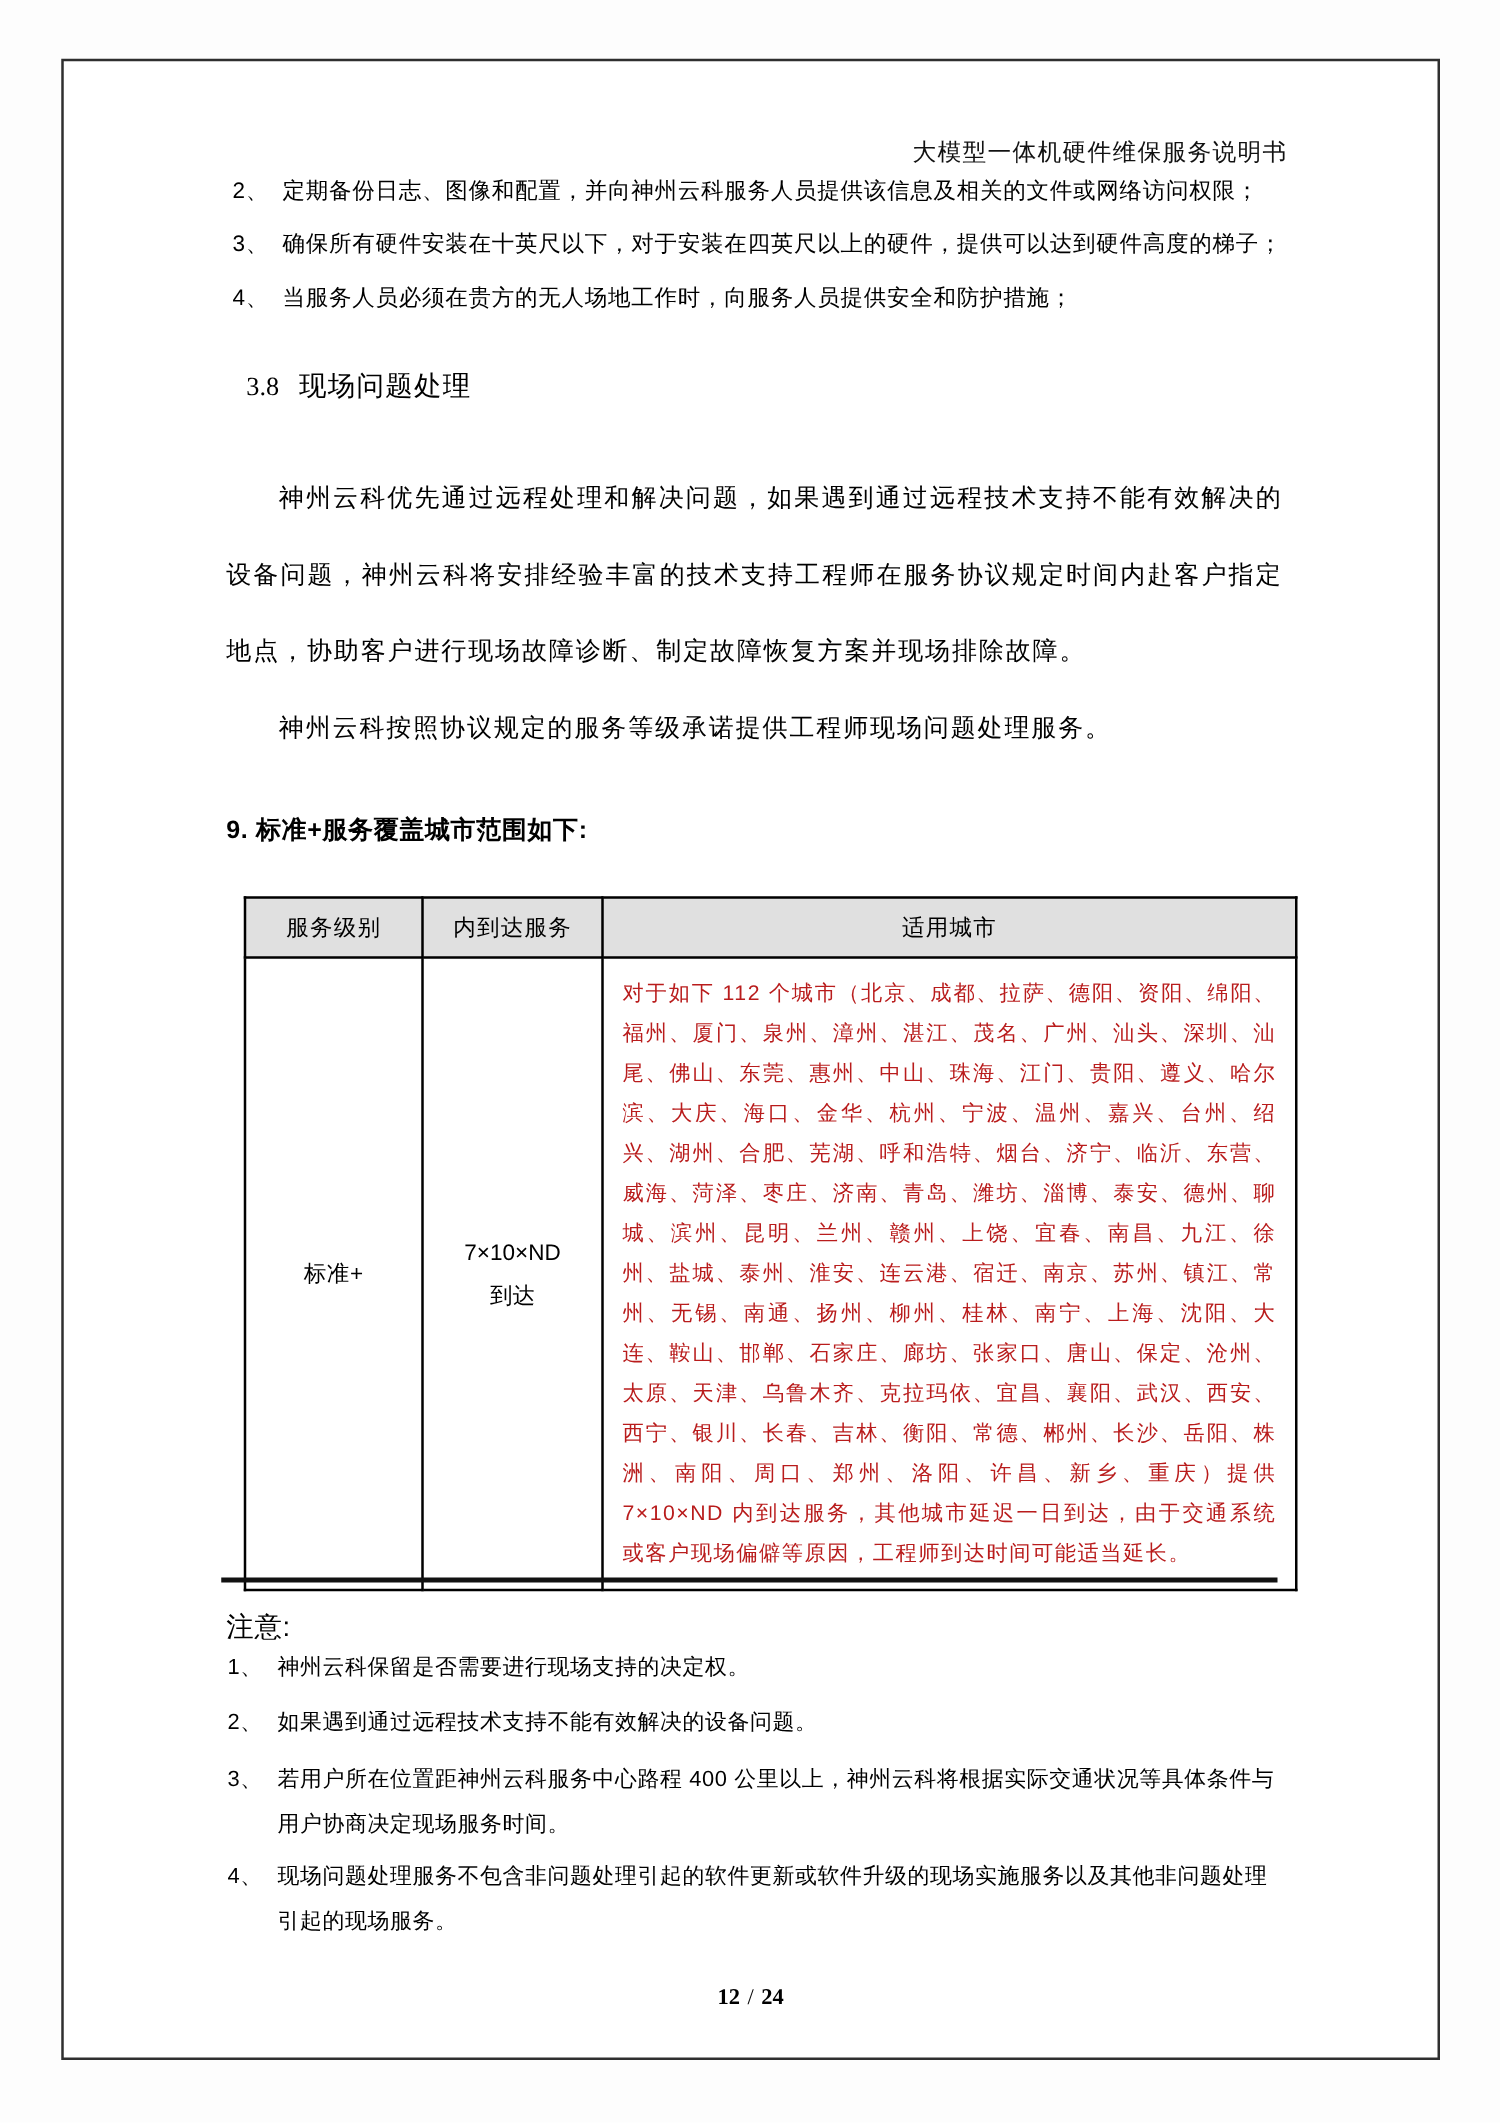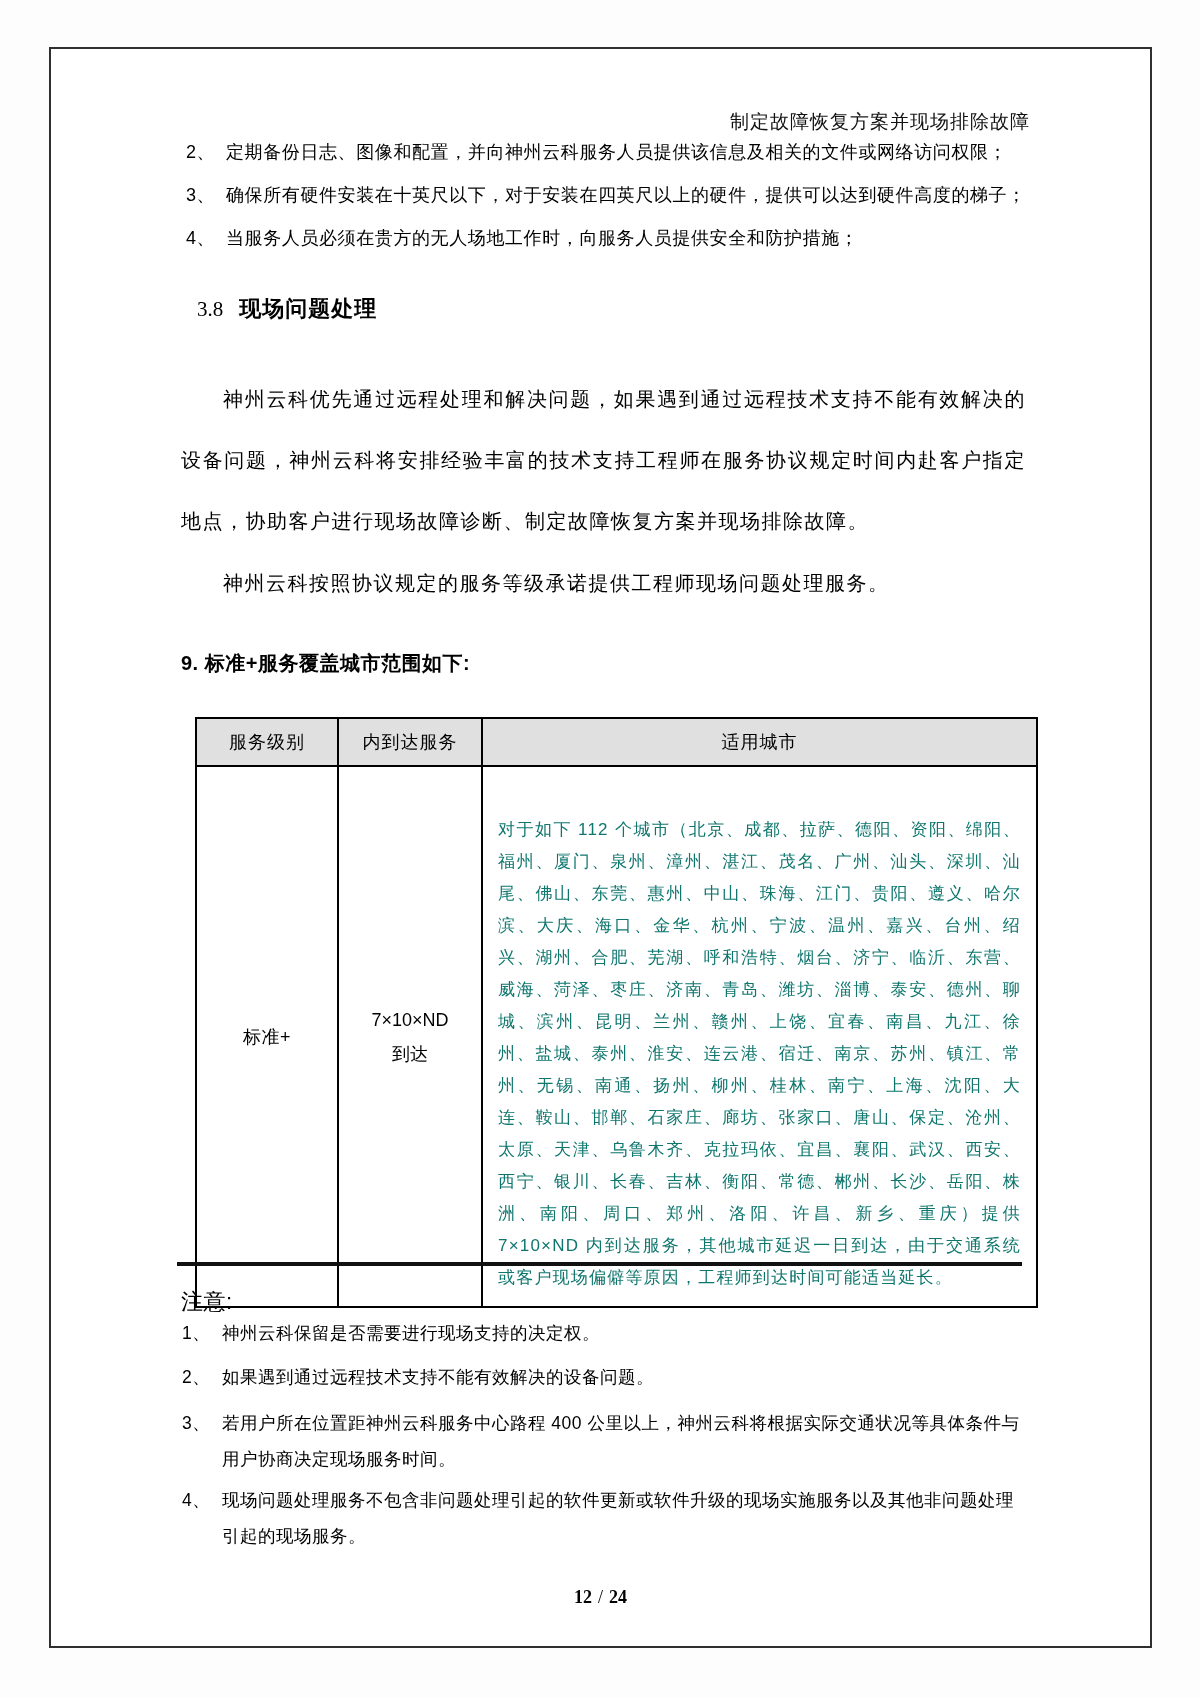--- a/index.html
+++ b/index.html
@@ -22,21 +22,21 @@
   .prelude{position:absolute;left:135px;top:93px;width:845px;}
   .p-item{display:flex;line-height:20px;margin-bottom:23px;font-size:18px;letter-spacing:0.6px;}
   .p-num{flex:0 0 40px;}
   .p-text{flex:1;}
   
   .sec-heading{position:absolute;left:146px;top:245px;}
   .sec-num{
     font-family:"Liberation Serif","DejaVu Serif",serif;
     font-size:21px;vertical-align:baseline;
   }
-  .sec-title{font-size:22px;font-weight:bold;margin-left:16px;letter-spacing:1px;}
+  .sec-title{font-size:22px;font-weight:normal;margin-left:16px;letter-spacing:1px;}
   
   .para{
     position:absolute;left:130px;width:845px;
     font-size:20px;line-height:61px;letter-spacing:1.5px;
     text-indent:42px;text-align:justify;
   }
   .para-1{top:320px;}
   .para-2{top:504px;text-align:left;}
   
   .cov-heading{
@@ -54,21 +54,21 @@
     font-size:18px;font-weight:normal;text-align:center;letter-spacing:1px;
   }
   .col-level{width:142px;}
   .col-resp{width:144px;}
   .col-cities{width:555px;}
   td.cell-level{text-align:center;vertical-align:middle;font-size:18px;letter-spacing:0.5px;}
   td.cell-resp{text-align:center;vertical-align:middle;font-size:18px;line-height:34px;}
   td.cell-cities{vertical-align:top;padding:12px 15px;}
   .cities-text{
     font-size:17px;line-height:32px;letter-spacing:1.2px;
-    text-align:justify;color:#0f766e;margin-top:35px;
+    text-align:justify;color:#b91c1c;
   }
   
   .thick-rule{
     position:absolute;left:126px;top:1213px;width:845px;height:4px;
     background:#111;
   }
   
   .notes-label{
     position:absolute;left:130px;top:1238px;
     font-size:22px;font-weight:normal;letter-spacing:0.5px;
@@ -87,21 +87,21 @@
     font-family:"Liberation Serif","DejaVu Serif",serif;
     font-weight:bold;font-size:18px;
   }
   .page-num .sep{font-weight:normal;padding:0 6px;}
 </style>
 </head>
 <body>
 
 <div class="page-frame">
 
-  <div class="doc-header">制定故障恢复方案并现场排除故障</div>
+  <div class="doc-header">大模型一体机硬件维保服务说明书</div>
 
   <div class="prelude">
     <div class="p-item">
       <span class="p-num">2、</span>
       <span class="p-text">定期备份日志、图像和配置，并向神州云科服务人员提供该信息及相关的文件或网络访问权限；</span>
     </div>
     <div class="p-item">
       <span class="p-num">3、</span>
       <span class="p-text">确保所有硬件安装在十英尺以下，对于安装在四英尺以上的硬件，提供可以达到硬件高度的梯子；</span>
     </div>

